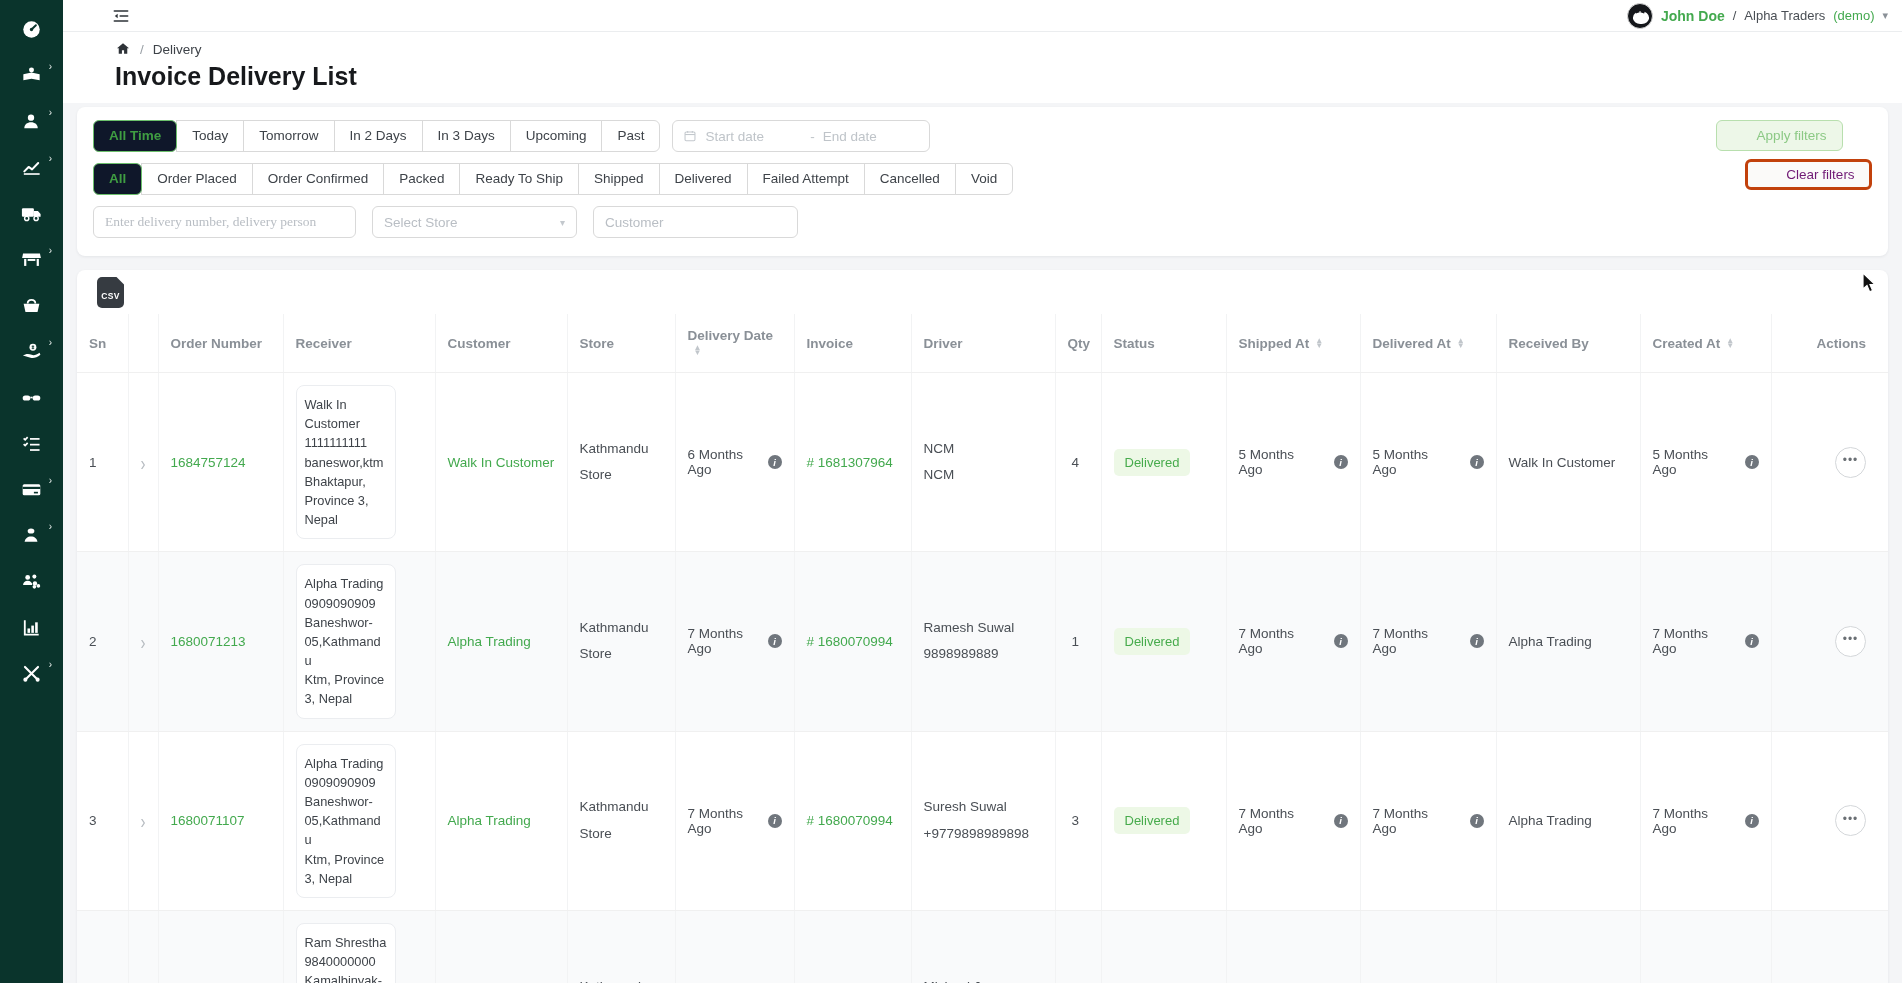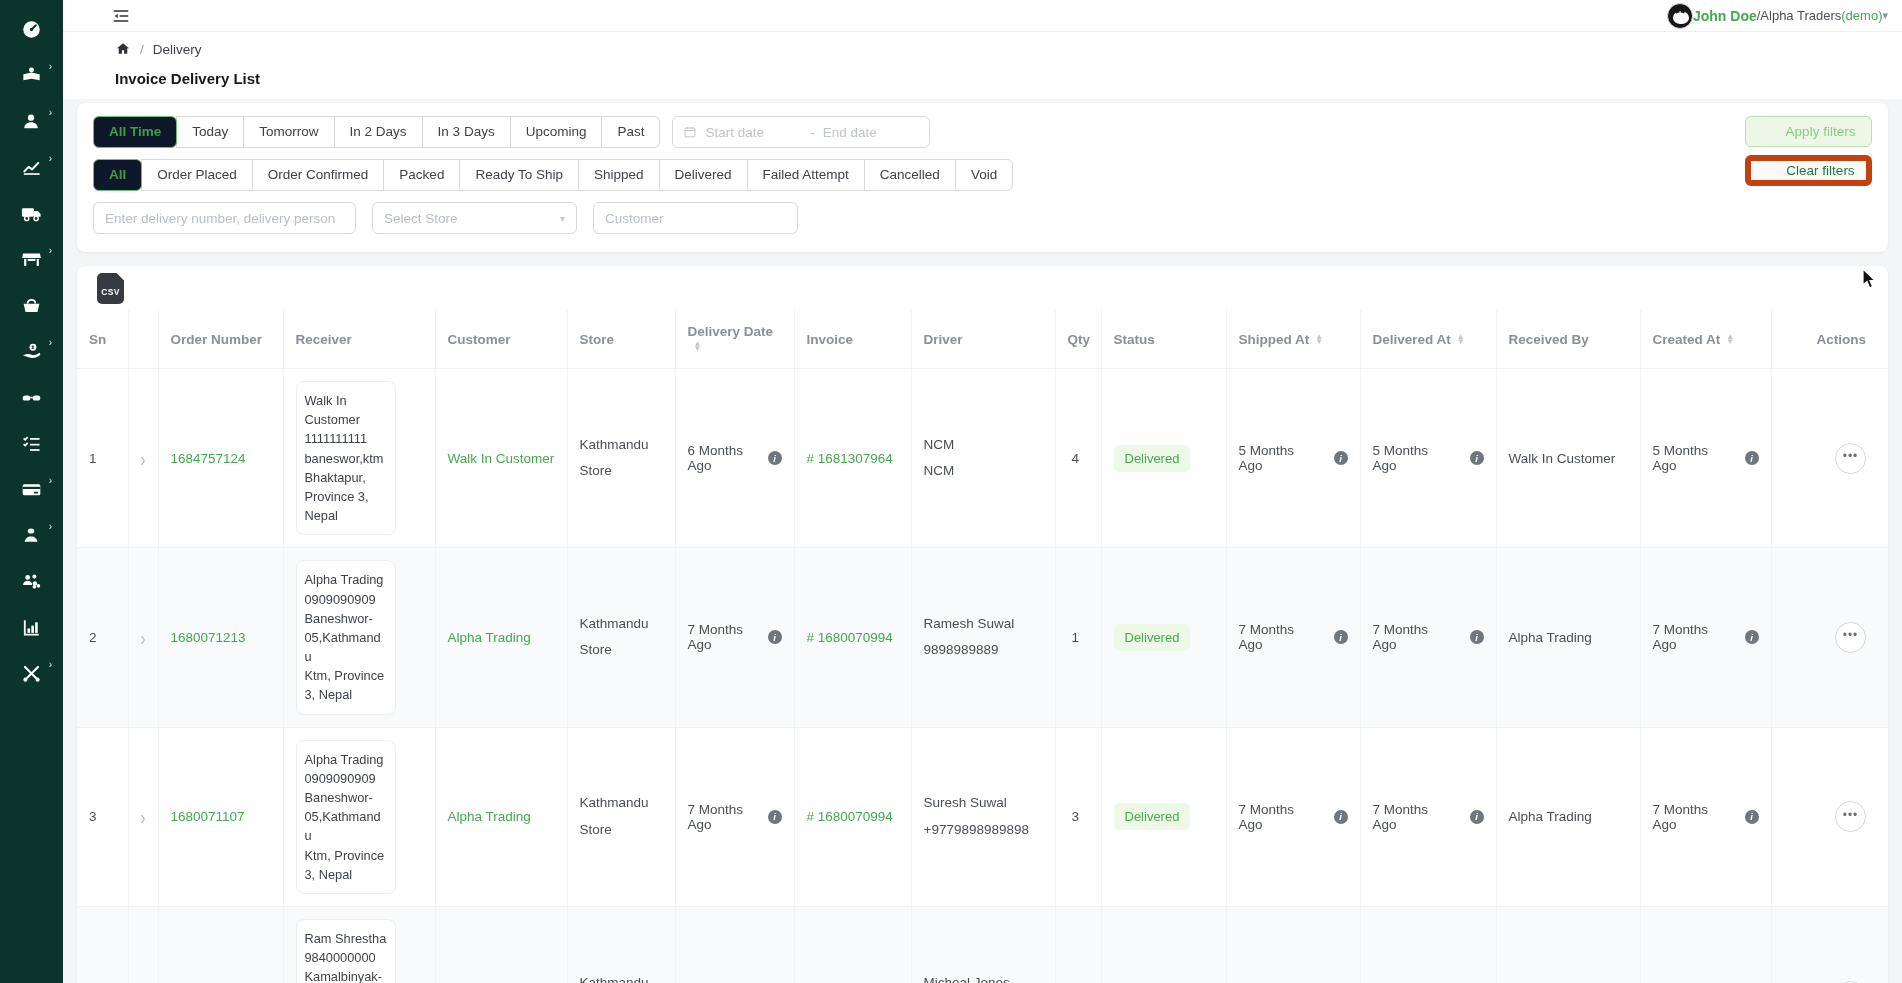--- a/index.html
+++ b/index.html
@@ -10,60 +10,60 @@
   
   .sidebar { width:63px; background:#0a342c; flex:0 0 63px; padding-top:6px; }
   .side-item { height:46px; display:flex; align-items:center; justify-content:center; position:relative; cursor:pointer; }
   .side-item svg { width:23px; height:23px; }
   .side-item .chev { position:absolute; top:10px; right:11px; color:#e8efec; font-size:10px; line-height:10px; }
 
   
   .main { flex:1; display:flex; flex-direction:column; min-width:0; }
   .topbar { height:32px; background:#fff; border-bottom:1px solid #ebedef; display:flex; align-items:center; justify-content:space-between; padding:0 14px 0 48px; }
   .fold-btn { width:22px; height:22px; cursor:pointer; display:flex; align-items:center; }
-  .userbox { display:flex; align-items:center; gap:0; cursor:pointer; }
+  .userbox { display:flex; align-items:center; gap:8px; cursor:pointer; }
   .avatar { width:26px; height:26px; border-radius:50%; background:#15171b; position:relative; overflow:hidden; border:1px solid #d9d9d9; }
   .avatar i { position:absolute; left:5px; top:7px; width:16px; height:13px; background:#fff; border-radius:50% 50% 45% 45%; }
   .avatar u { position:absolute; left:7px; top:4px; width:4px; height:5px; background:#15171b; transform:rotate(-18deg); }
   .avatar b { position:absolute; right:7px; top:4px; width:4px; height:5px; background:#15171b; transform:rotate(18deg); }
   .user-name { color:#43a94e; font-weight:600; font-size:14px; }
   .user-org { color:#4a4f55; font-size:13px; }
   .user-demo { color:#43a94e; font-size:13px; }
   .user-caret { color:#8a9097; font-size:11px; }
 
   .title-strip { background:#fff; padding:9px 16px 12px 52px; }
   .breadcrumb { display:flex; align-items:center; gap:9px; font-size:13.5px; color:#3e4349; }
   .breadcrumb .sep { color:#9aa0a6; }
-  .page-title { font-size:15px; font-weight:700; color:#17191c; margin-top:13px; }
+  .page-title { font-size:25px; font-weight:700; color:#17191c; margin-top:5px; }
 
   .content { flex:1; padding:4px 14px 0 14px; background:#f4f5f7; overflow:hidden; }
   .card { background:#fff; border-radius:8px; box-shadow:0 1px 3px rgba(20,30,40,.07); }
 
   
   .filter-card { padding:13px 16px 16px 16px; position:relative; }
   .filter-row { display:flex; align-items:center; margin-bottom:11px; }
   .tab-group { display:flex; }
   .tab { border:1px solid #d9d9d9; background:#fff; color:#3e4349; padding:0 15px; height:32px; line-height:30px; font-size:13.5px; margin-left:-1px; cursor:pointer; white-space:nowrap; }
   .tab:first-child { border-radius:6px 0 0 6px; margin-left:0; }
   .tab:last-child { border-radius:0 6px 6px 0; }
   .tab.active { border-color:#6cbf6c; color:#3f9d42; background:#0f172a; font-weight:600; position:relative; z-index:1; border-radius:6px; }
   .date-range { margin-left:12px; width:258px; height:32px; border:1px solid #d9d9d9; border-radius:6px; background:#fff; display:flex; align-items:center; padding:0 10px; gap:8px; color:#bfc4c9; }
   .date-range .dr-start, .date-range .dr-end { flex:1; font-size:13.5px; }
   .date-range .dr-sep { color:#bfc4c9; }
   .inputs-row { display:flex; gap:16px; margin-bottom:2px; }
   .text-input { height:32px; border:1px solid #d9d9d9; border-radius:6px; padding:0 11px; font-size:13.5px; color:#3e4349; font-family:inherit; }
   .text-input::placeholder { color:#b9bec4; }
-  .inp-search { width:263px; }
+  .inp-search { width:263px;font-family:Liberation Serif, serif; }
   .select-box { width:205px; height:32px; border:1px solid #d9d9d9; border-radius:6px; display:flex; align-items:center; justify-content:space-between; padding:0 11px; color:#b9bec4; cursor:pointer; background:#fff; }
   .select-box .sel-caret { color:#c3c8cd; font-size:10px; }
   .inp-customer { width:205px; }
   .filter-actions { position:absolute; top:13px; right:16px; display:flex; flex-direction:column; gap:8px; }
   .btn { width:127px; height:31px; border-radius:6px; font-size:13.5px; font-family:inherit; cursor:pointer;padding-left:24px; }
   .btn-apply { background:#edf7e8; border:1px solid #b8dfae; color:#8cc985; }
-  .btn-clear { background:#fbfaf9; border:6px solid #c2410c; color:#15803d; }
+  .btn-clear { background:#fbfaf9; border:3px solid #c2410c; color:#701a75;margin-left:29px; }
 
   
   .table-card { margin-top:14px; height:800px; overflow:hidden; position:relative; }
   .table-toolbar { height:44px; display:flex; align-items:center; justify-content:flex-start; padding:0 20px; }
   .csv-btn { width:27px; height:31px; background:#363b41; border-radius:5px; position:relative; cursor:pointer; display:flex; align-items:flex-end; justify-content:center; }
   .csv-btn .fold { position:absolute; top:0; right:0; width:8px; height:8px; background:#fff; clip-path:polygon(0 0,100% 100%,100% 0); border-bottom-left-radius:3px; }
   .csv-btn span { color:#fff; font-size:8.5px; font-weight:700; letter-spacing:.4px; margin-bottom:7px; }
   .cursor { position:absolute; top:2px; right:9px; pointer-events:none; }
 
   table { width:100%; border-collapse:collapse; table-layout:fixed; }

